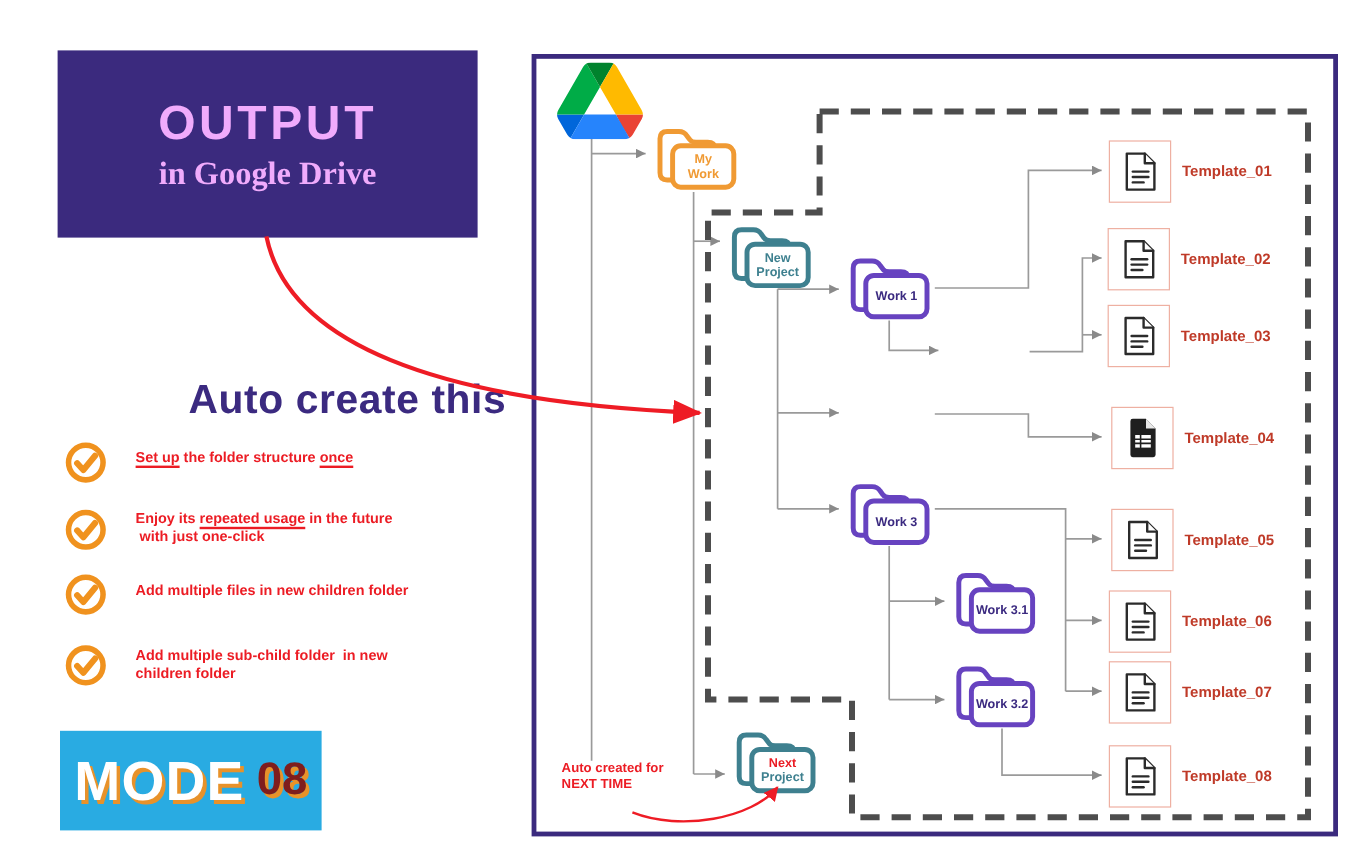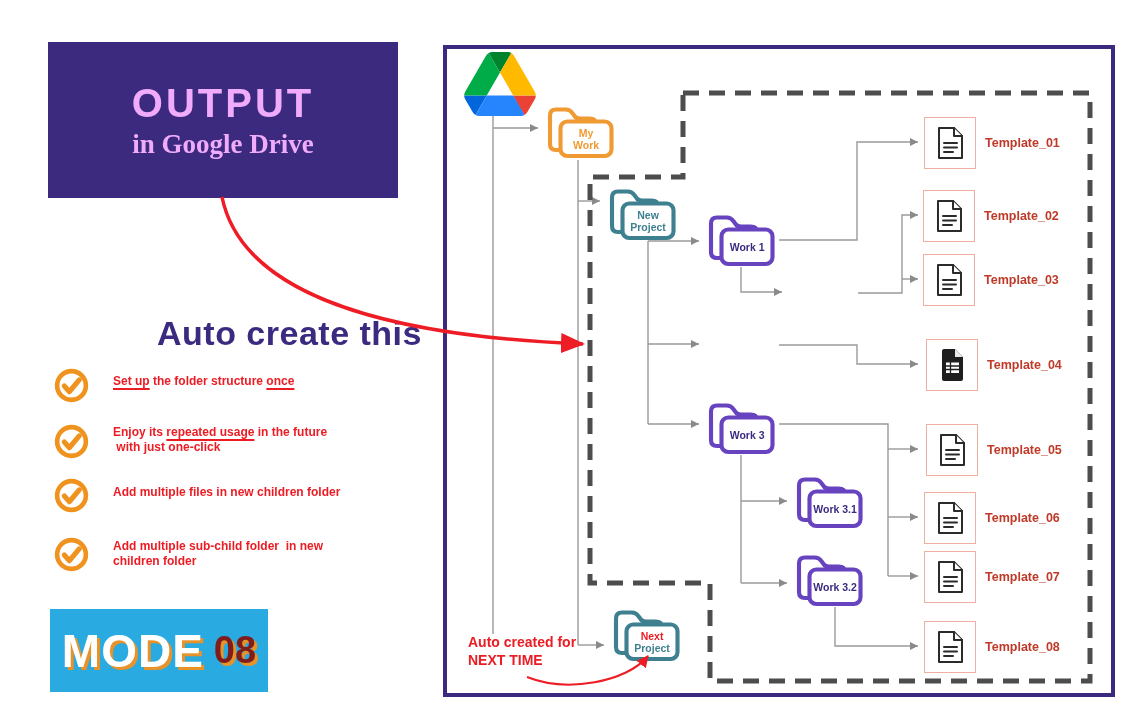--- a/index.html
+++ b/index.html
@@ -40,21 +40,21 @@
   .folder.orange{color:#f09a33;} .folder.orange .folder-label{color:#f09a33;}
   .folder.teal{color:#3e808f;}   .folder.teal .folder-label{color:#3e808f;}
   .folder.purple{color:#6743c0;} .folder.purple .folder-label{color:#3b2a80;}
   .next-l1{color:#ea1c24;} .next-l2{color:#3e808f;}
 
   .tpl{position:absolute;z-index:3;display:flex;align-items:center;}
   .tpl-box{width:50px;height:50px;border:1.5px solid #eeb0a2;background:#fff;display:flex;align-items:center;justify-content:center;}
   .tpl-box svg{width:32px;height:36px;fill:#fff;stroke:#2b2b2b;stroke-width:4;stroke-linecap:round;stroke-linejoin:round;}
   .tpl-label{margin-left:9px;color:#bf3a28;font-weight:bold;font-size:12.5px;line-height:1.3;display:flex;flex-direction:row;}
 
-  .annotation{position:absolute;left:468px;top:634px;color:#ec1c24;font-weight:bold;font-size:14px;line-height:1.25;z-index:4;}
+  .annotation{position:absolute;left:468px;top:634px;color:#ec1c24;font-weight:bold;font-size:11px;line-height:1.25;z-index:4;}
 </style>
 </head>
 <body>
 
 <div class="page">
 
   <svg width="0" height="0" style="position:absolute" aria-hidden="true">
     <defs>
       <g id="sym-folder">
         <path d="M10 60 V22 Q10 14 18 14 H31 Q37 14 40 19 L43 23 Q45 26 50 26 H63 Q71 26 71 33 V60 Q71 68 63 68 H18 Q10 68 10 60 Z"></path>

